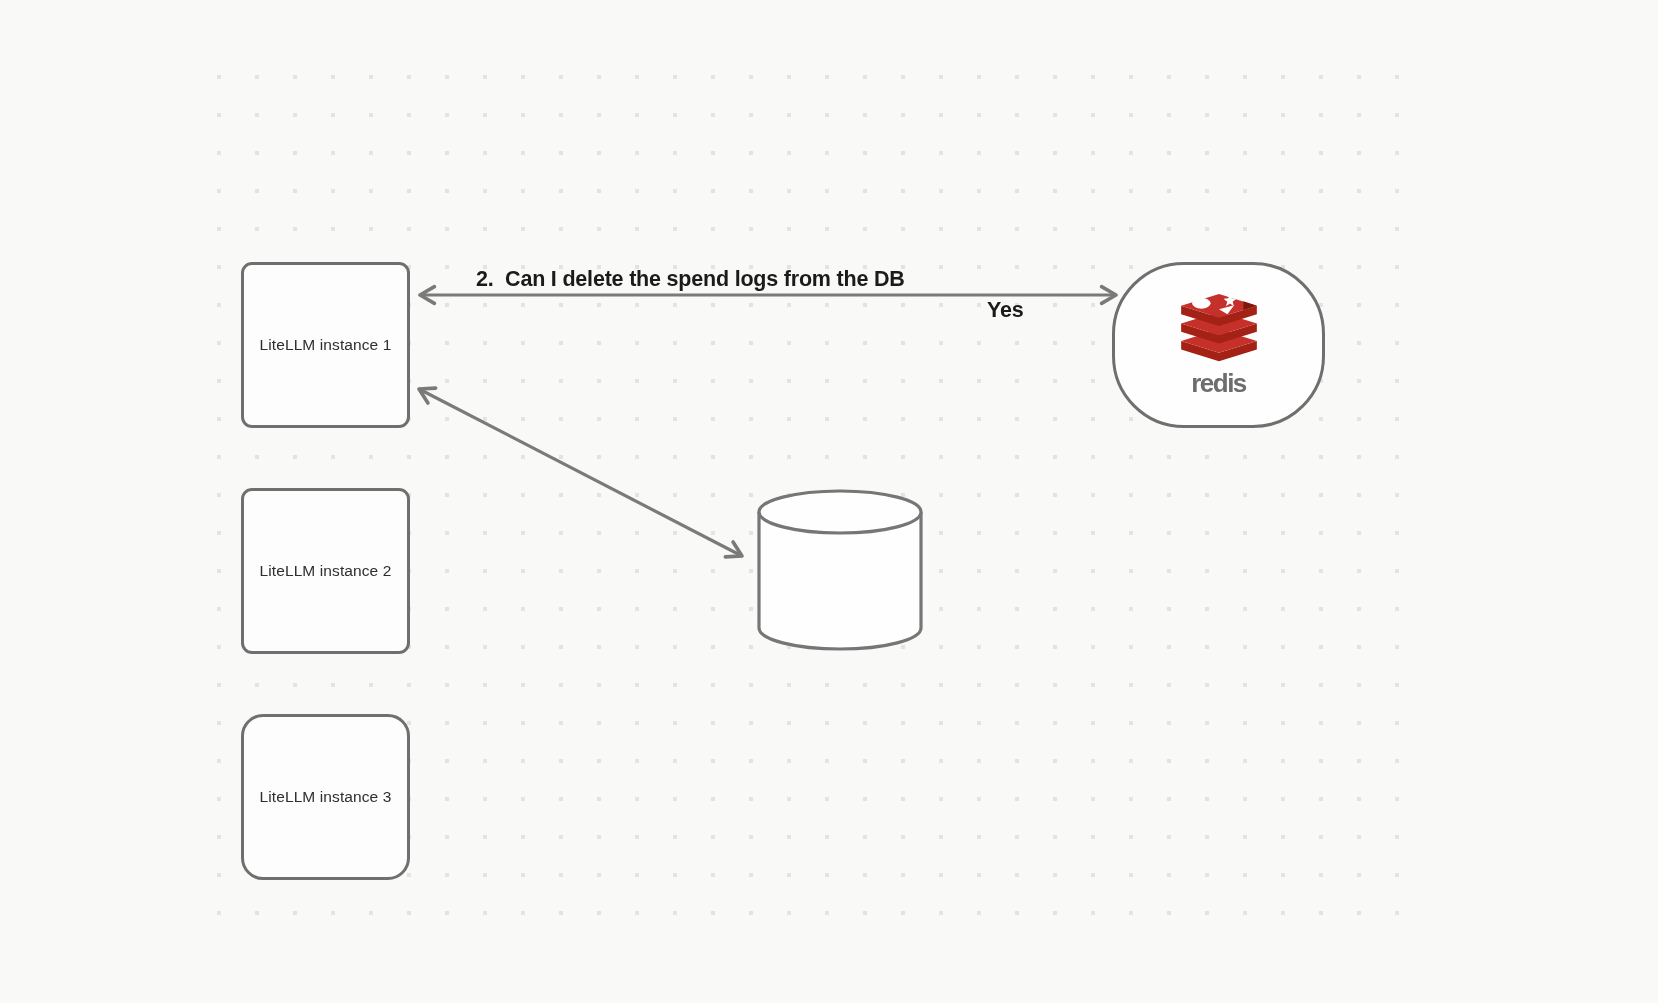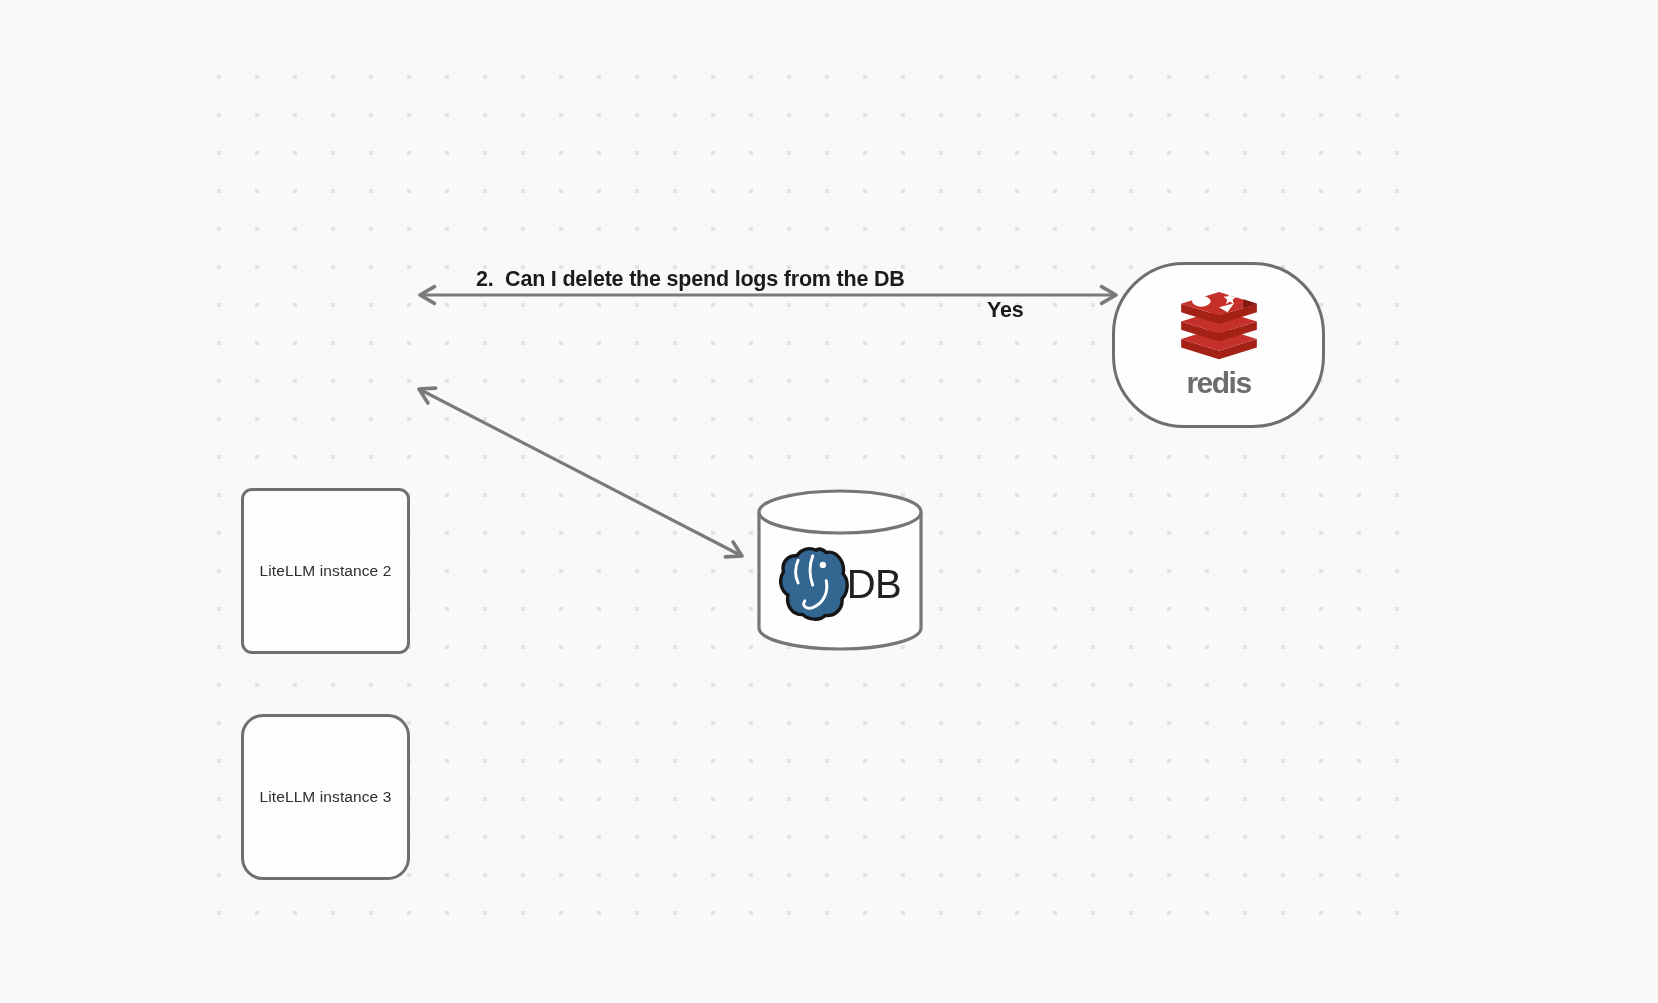--- a/index.html
+++ b/index.html
@@ -25,21 +25,21 @@
   .box-1{left:241px;top:262px;}
   .box-2{left:241px;top:488px;}
   .box-3{left:241px;top:714px;border-radius:22px;}
   .redis-node{
     position:absolute;left:1112px;top:262px;width:213px;height:166px;
     background:#fefefe;border:3px solid #6f6f6f;border-radius:72px;
     box-sizing:border-box;
     display:flex;flex-direction:column;align-items:center;justify-content:center;
   }
   .redis-wordmark{
-    font-size:30px;font-weight:700;color:#6d6d6d;letter-spacing:-1.5px;
+    font-size:26px;font-weight:700;color:#6d6d6d;letter-spacing:-1.5px;
     line-height:1;margin-top:2px;
   }
   .arrow-layer{position:absolute;left:0;top:0;width:1658px;height:1003px;}
   .edge-label{
     position:absolute;font-size:21.5px;font-weight:700;color:#1b1b1b;
     white-space:pre;letter-spacing:-0.2px;line-height:1.2;
   }
   .edge1-label{left:476px;top:267px;}
   .edge1-response{left:987px;top:267px;margin-top:31px;}
   .edge2-label{left:553px;top:433px;}
@@ -60,20 +60,23 @@
   <svg class="arrow-layer">
     <defs>
       <marker id="chev" viewBox="0 0 20 20" refX="18" refY="10" markerWidth="7.5" markerHeight="7.5" orient="auto-start-reverse">
         <path d="M6,3 L18,10 L6,17" fill="none" stroke="#7a7a7a" stroke-width="3" stroke-linecap="round" stroke-linejoin="round"></path>
       </marker>
     </defs>
     <line x1="420" y1="295" x2="1116" y2="295" stroke="#7a7a7a" stroke-width="3.2" marker-start="url(#chev)" marker-end="url(#chev)"></line>
     <line x1="419" y1="389" x2="742" y2="556" stroke="#7a7a7a" stroke-width="3.2" marker-start="url(#chev)" marker-end="url(#chev)"></line>
   </svg>
 
+  <div class="node-box box-1">
+    <span class="node-label">LiteLLM instance 1</span>
+  </div>
   <div class="node-box box-2">
     <span class="node-label">LiteLLM instance 2</span>
   </div>
   <div class="node-box box-3">
     <span class="node-label">LiteLLM instance 3</span>
   </div>
 
   <div class="redis-node">
     <svg width="92" height="74" viewBox="0 0 100 88">
 
@@ -92,29 +95,17 @@
       <path d="M95,14 L79,8.5 L79,19 Z" fill="#7f170e"></path>
     </svg>
     <span class="redis-wordmark">redis</span>
   </div>
 
   <svg class="cylinder-wrap" viewBox="0 0 180 176">
     <path d="M9,30 L9,146 A81,21 0 0 0 171,146 L171,30" fill="#fefefe" stroke="#767676" stroke-width="3.2"></path>
     <ellipse cx="90" cy="30" rx="81" ry="21" fill="#fefefe" stroke="#767676" stroke-width="3.2"></ellipse>
   </svg>
 
-  <div class="db-content">
-    <svg width="72" height="78" viewBox="0 0 64 66">
-      <path d="M33,3 C27,0 19,2 16,8 C8,7 2,14 4,22 C-1,30 2,39 8,43
-               C6,52 12,61 21,60 C26,65 36,66 41,61 C50,62 57,55 56,46
-               C62,40 62,29 57,24 C59,13 51,3 42,5 C39,2 35,1 33,3 Z" fill="#336791" stroke="#151515" stroke-width="3" stroke-linejoin="round"></path>
-      <path d="M17,12 C14,18 14,26 17,32" fill="none" stroke="#ffffff" stroke-width="2.6" stroke-linecap="round"></path>
-      <path d="M30,8 C27,16 27,26 30,34" fill="none" stroke="#ffffff" stroke-width="2.6" stroke-linecap="round"></path>
-      <circle cx="39" cy="16" r="2.8" fill="#ffffff"></circle>
-      <path d="M42,30 C44,40 40,50 30,54 C24,56 20,52 23,48" fill="none" stroke="#ffffff" stroke-width="2.6" stroke-linecap="round"></path>
-    </svg>
-    <span class="db-label">DB</span>
-  </div>
 
   <div class="edge-label edge1-label">2.  Can I delete the spend logs from the DB</div>
   <div class="edge-label edge1-response">Yes</div>
 
 </div>
 
 </body></html>

